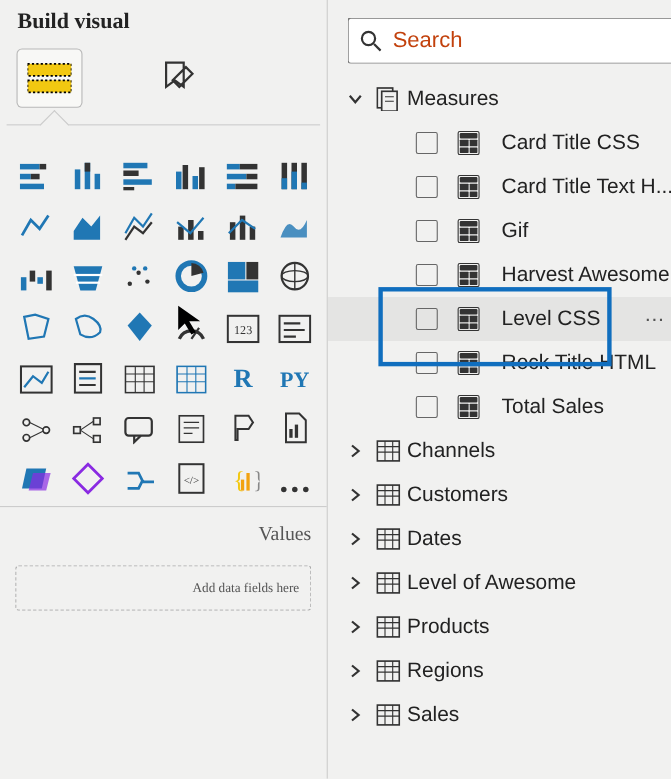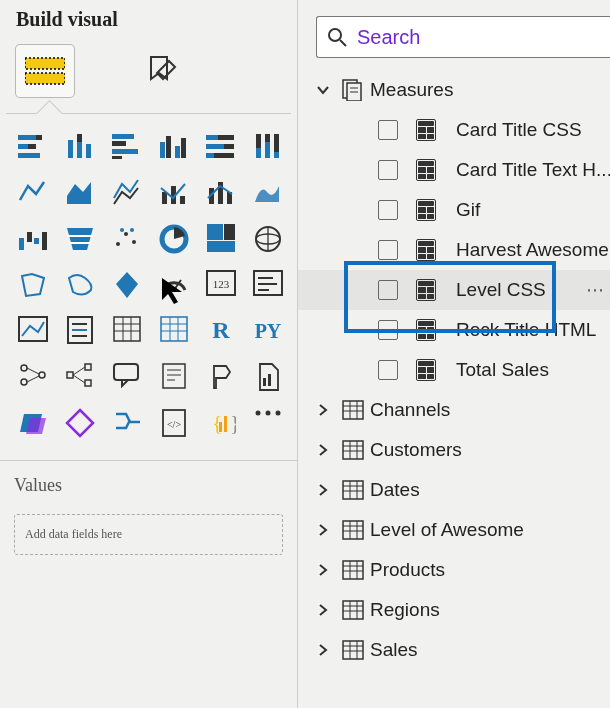--- a/index.html
+++ b/index.html
@@ -70,26 +70,27 @@
     padding: 10px 8px 10px 12px;
     display: grid;
     grid-template-columns: repeat(6, 42px);
     grid-auto-rows: 42px;
     gap: 4px 5px;
   }
   .viz {
     width: 42px;
     height: 42px;
     display: flex;
-    align-items: flex-start;
+    align-items: flex-end;
     justify-content: center;
   }
   .values-section {
     border-top: 1px solid #ccc;
     padding: 14px 14px 0 14px;
+    text-align: right;
   }
   .values-label {
     font-size: 18px;
     color: #555;
     margin-bottom: 18px;
   }
   .dropzone {
     border: 1.5px dashed #aaa;
     border-radius: 3px;
     padding: 12px 10px;
@@ -113,21 +114,21 @@
     border: 1.5px solid #777;
     border-right: none;
     border-radius: 3px 0 0 3px;
     display: flex;
     align-items: center;
     padding: 0 10px;
     background: #fff;
     gap: 10px;
   }
   .search-box span {
-    color: #6d28d9; font-size: 20px;
+    color: #c2410c; font-size: 20px;
   }
   .tree {
     flex: 1;
     overflow: hidden;
     font-size: 19px;
   }
   .tree-row {
     display: flex;
     align-items: center;
     height: 40px;

